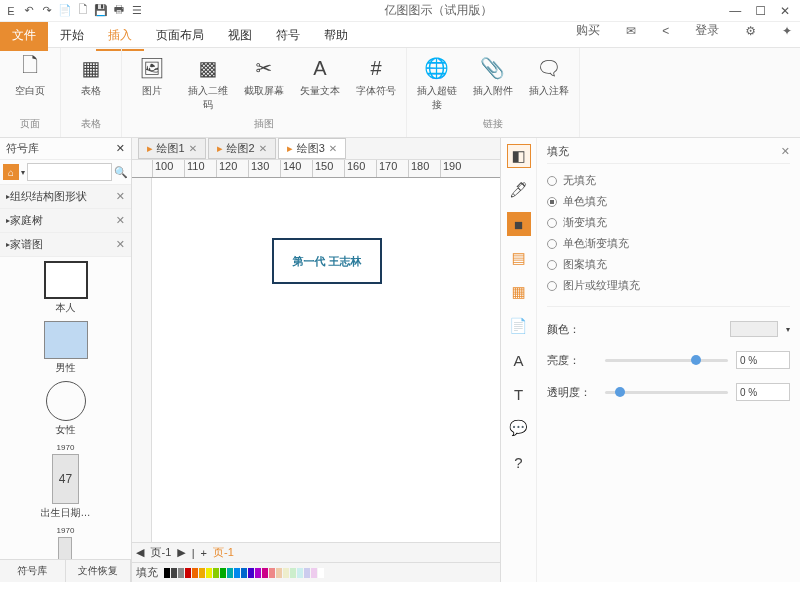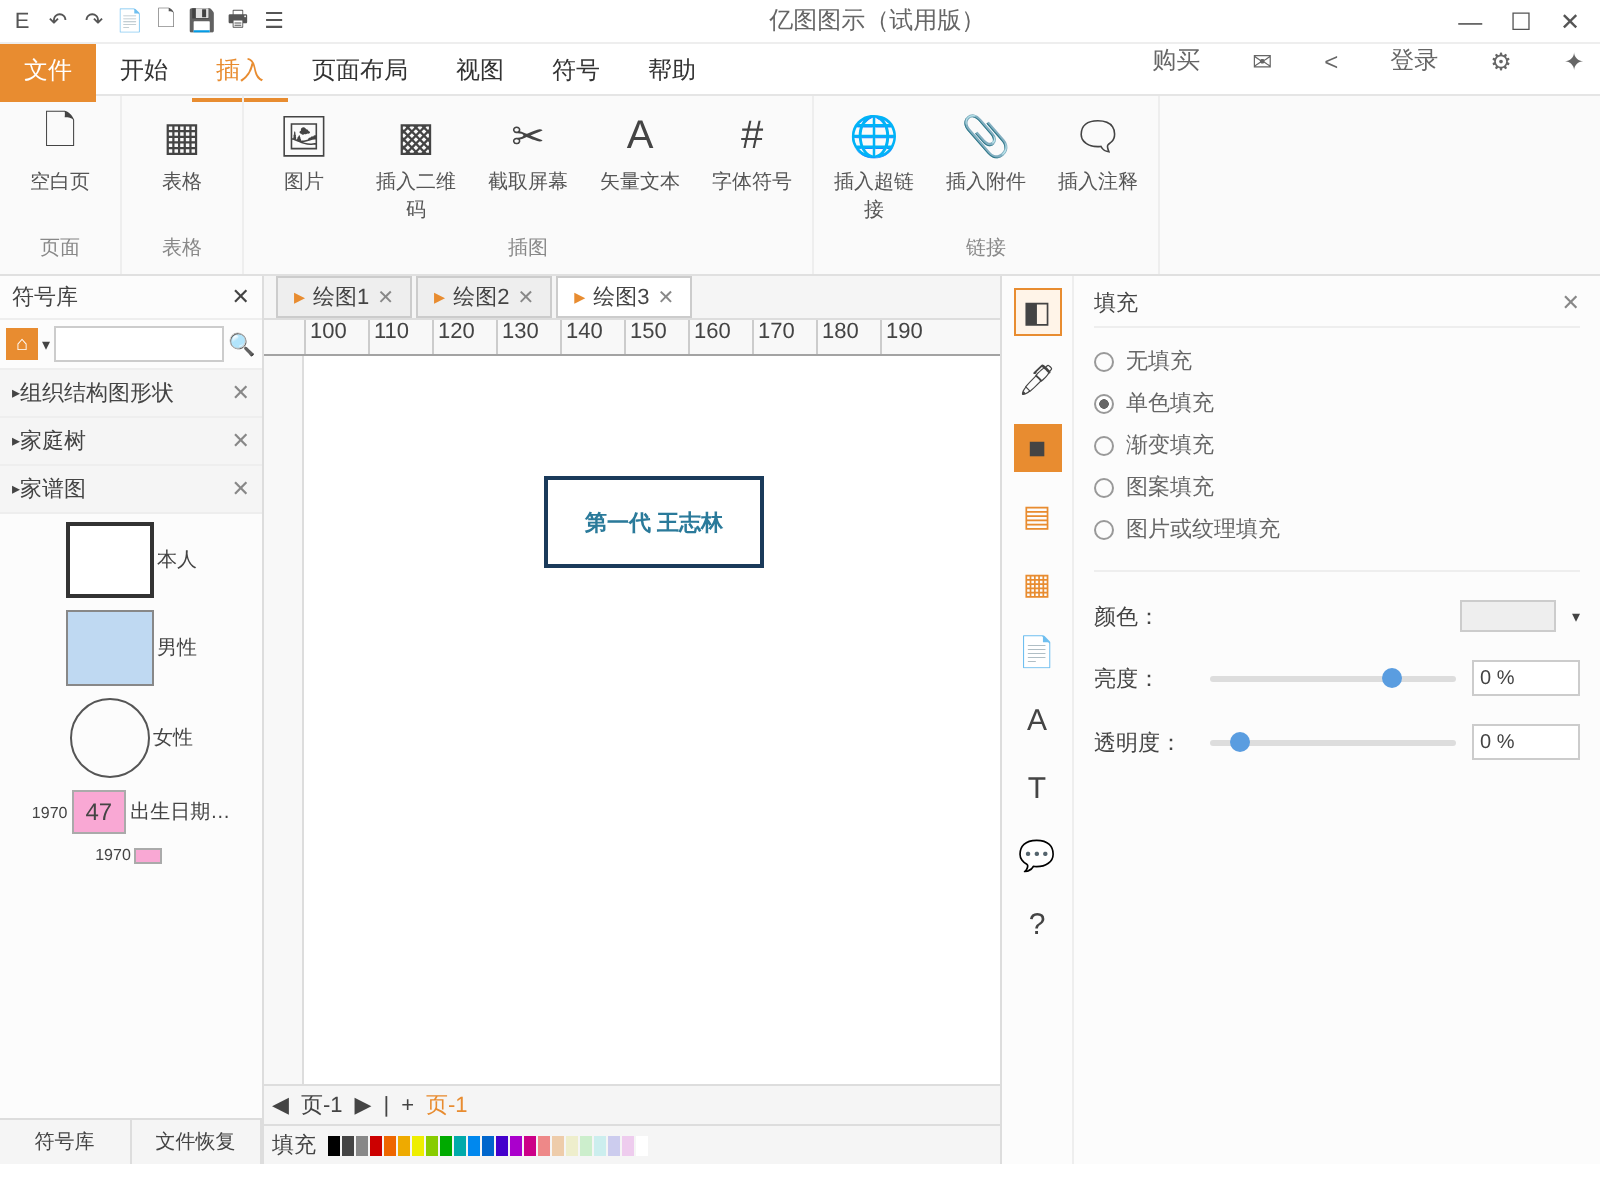--- a/index.html
+++ b/index.html
@@ -27,25 +27,25 @@
 .body{display:flex;height:444px}
 .sidebar{width:132px;border-right:1px solid #ddd;display:flex;flex-direction:column;background:#fcfcfc}
 .sidehdr{display:flex;align-items:center;padding:3px 6px;border-bottom:1px solid #eee;gap:4px}
 .sidehdr .t{flex:1;font-size:11px}
 .searchrow{display:flex;padding:3px;gap:2px;border-bottom:1px solid #eee;align-items:center}
 .searchrow input{flex:1;border:1px solid #ccc;height:18px;padding:0 3px;font-size:10px;min-width:0}
 .searchrow .home{width:16px;height:16px;background:#e88c30;color:#fff;display:flex;align-items:center;justify-content:center;font-size:10px}
 .acc{padding:4px 6px;border-bottom:1px solid #eee;display:flex;align-items:center;font-size:11px;background:#f5f5f5}
 .acc .x{margin-left:auto;color:#888}
 .shapes{flex:1;overflow:auto;padding:4px;display:flex;flex-direction:column;gap:6px;align-items:center}
-.shape{display:flex;flex-direction:row;align-items:center;gap:2px}
+.shape{display:flex;flex-direction:column;align-items:center;gap:2px}
 .shape .sq{width:44px;height:38px;border:2px solid #333;background:#fff}
 .shape.sel .sq{background:#bfd9f2;border:1px solid #888}
 .shape .circ{width:40px;height:40px;border:1px solid #555;border-radius:50%}
-.shape .yr{border:1px solid #aaa;padding:3px 6px;background:#f9a8d4;font-size:12px}
+.shape .yr{border:1px solid #aaa;padding:17px 6px;background:#e5e5e5;font-size:12px}
 .shape .lbl{font-size:10px}
 .sidetabs{display:flex;border-top:1px solid #ddd}
 .sidetabs div{flex:1;text-align:center;padding:4px;font-size:10px;border-right:1px solid #ddd;background:#f5f5f5}
 .canvaswrap{flex:1;display:flex;flex-direction:column;position:relative;min-width:0}
 .doctabs{height:22px;display:flex;align-items:center;background:#f5f5f5;border-bottom:1px solid #ddd;padding-left:6px;gap:2px}
 .doctab{display:flex;align-items:center;gap:4px;padding:2px 8px;font-size:11px;background:#eee;border:1px solid #ccc}
 .doctab.active{background:#fff}
 .doctab .x{color:#888;font-size:10px}
 .ruler{height:18px;background:#f8f8f8;border-bottom:1px solid #a3a3a3;display:flex;font-size:8px;color:#888;padding-left:20px}
 .ruler span{width:32px;border-left:1px solid #ccc;padding-left:2px}
@@ -304,20 +304,21 @@
       </div>
     <div class="fillpanel">
       <div class="fillhdr">
         <span>填充</span>
         <span class="x">✕</span>
       </div>
       <div id="fills">
           <div class="radio"><span class="r"></span>无填充</div>
           <div class="radio sel"><span class="r"></span>单色填充</div>
           <div class="radio"><span class="r"></span>渐变填充</div>
+          <div class="radio"><span class="r"></span>单色渐变填充</div>
           <div class="radio"><span class="r"></span>图案填充</div>
           <div class="radio"><span class="r"></span>图片或纹理填充</div>
         </div>
       <div style="height:1px;background:#eee;margin:4px 0"></div>
       <div class="ctrl">
         <span class="lab">颜色：</span>
         <span style="flex:1"></span>
         <div class="colorbox"></div>
         <span style="font-size:8px">▾</span>
       </div>

